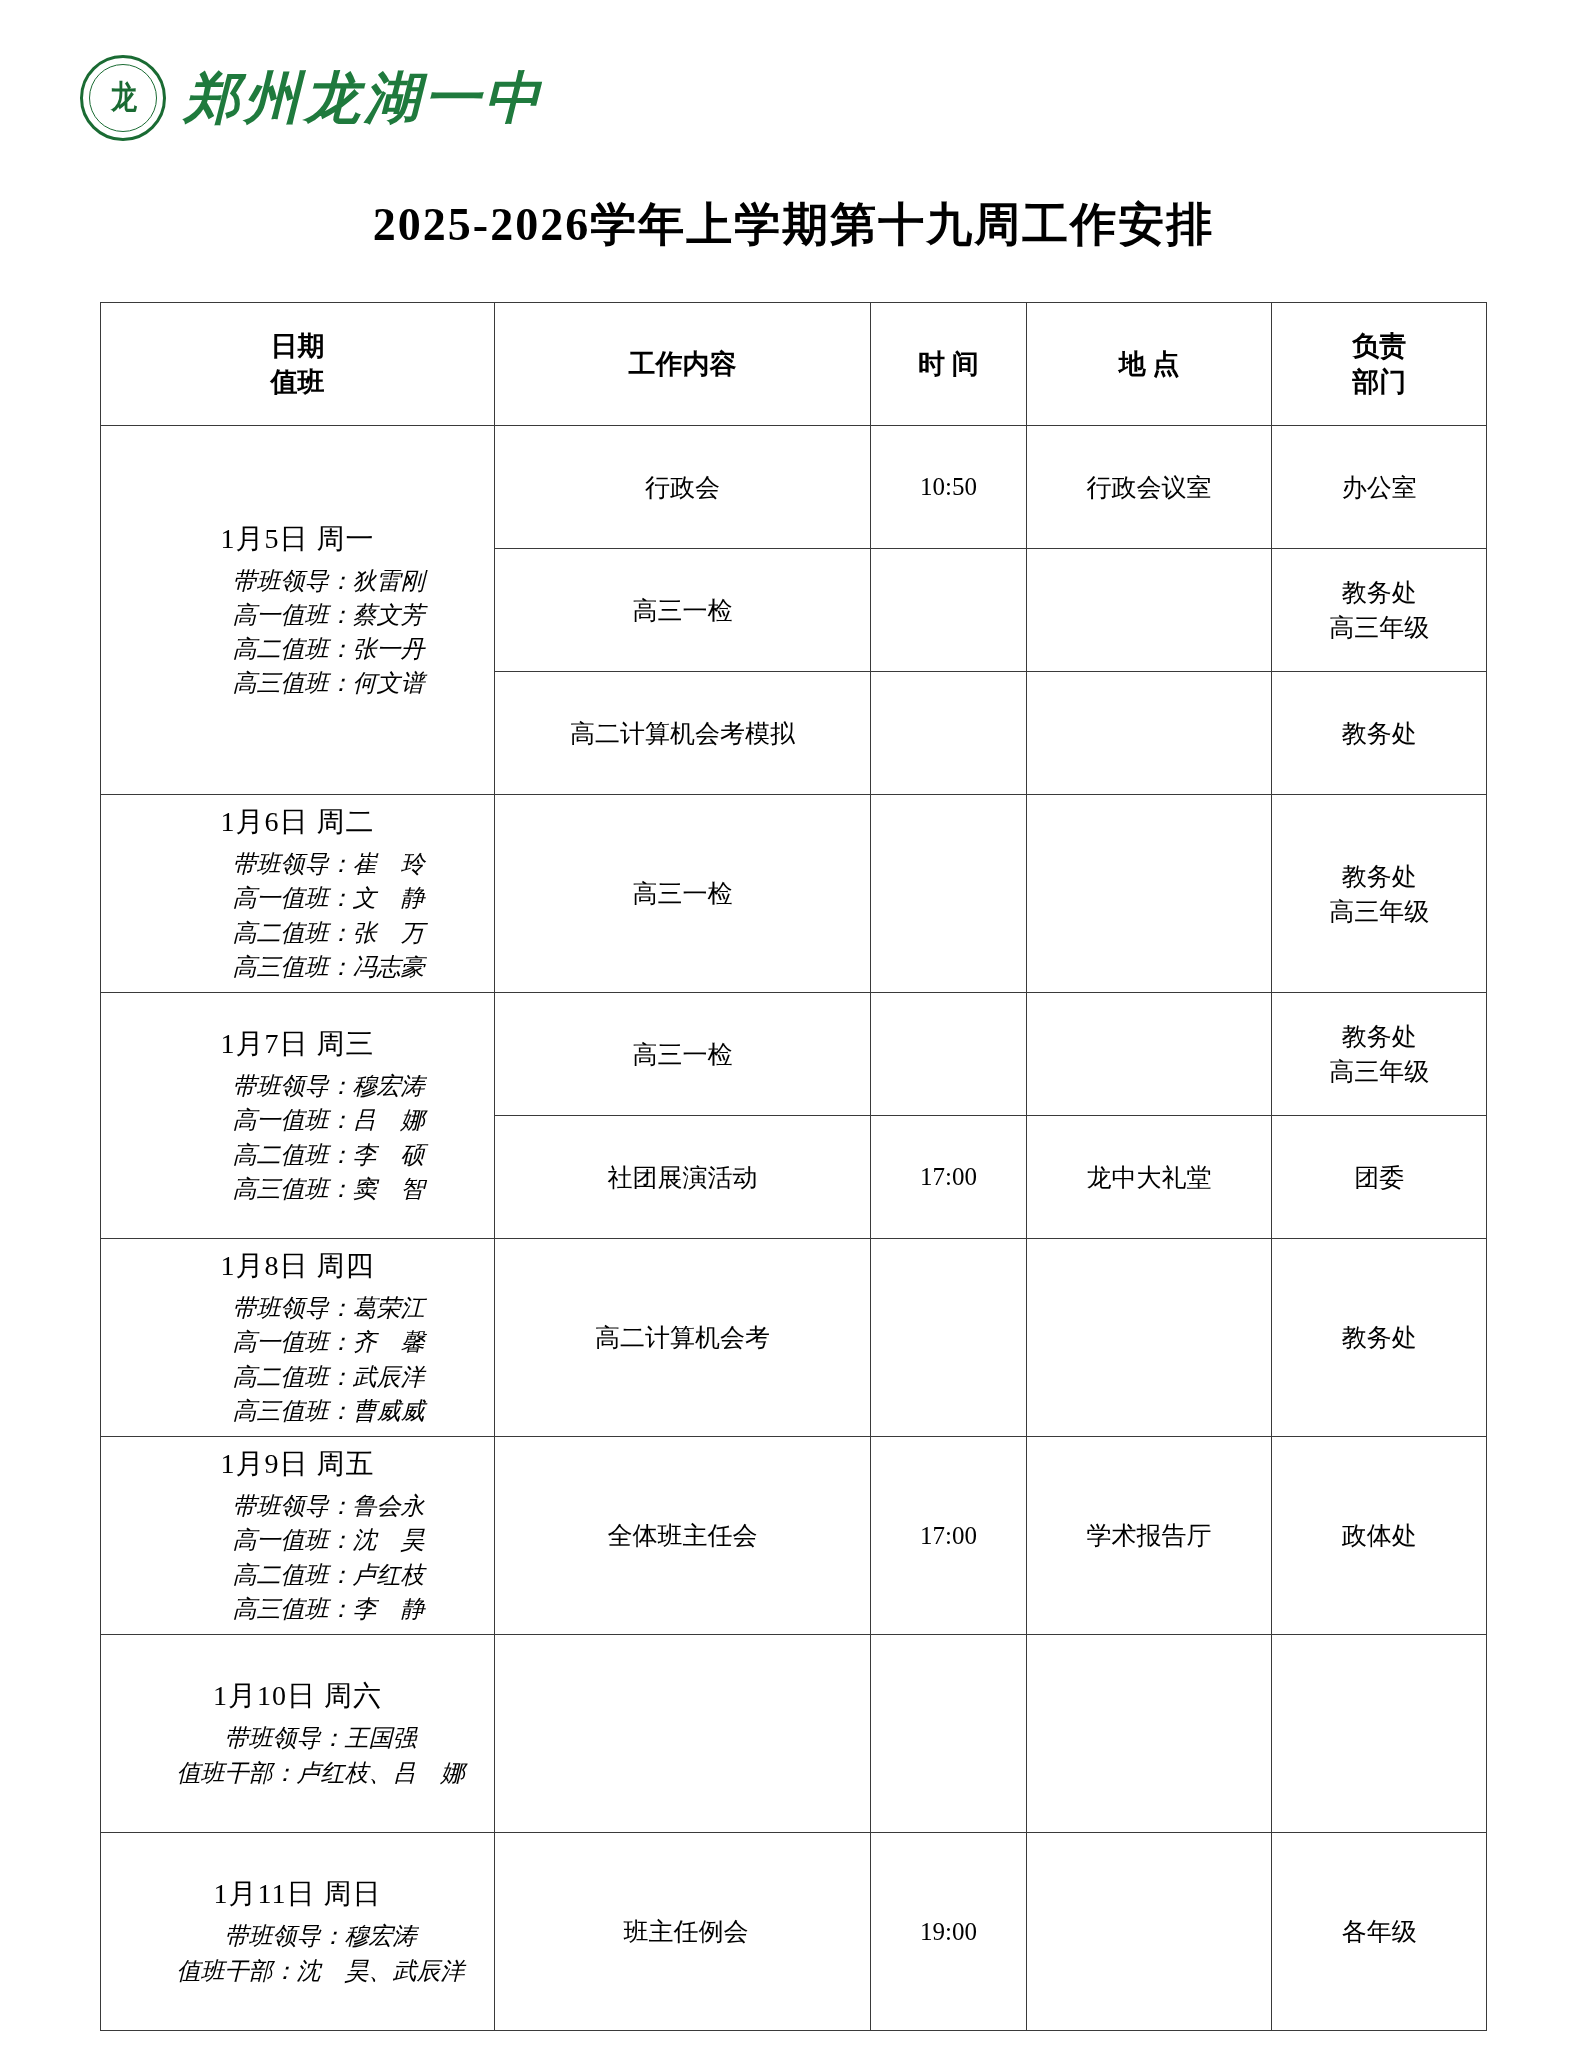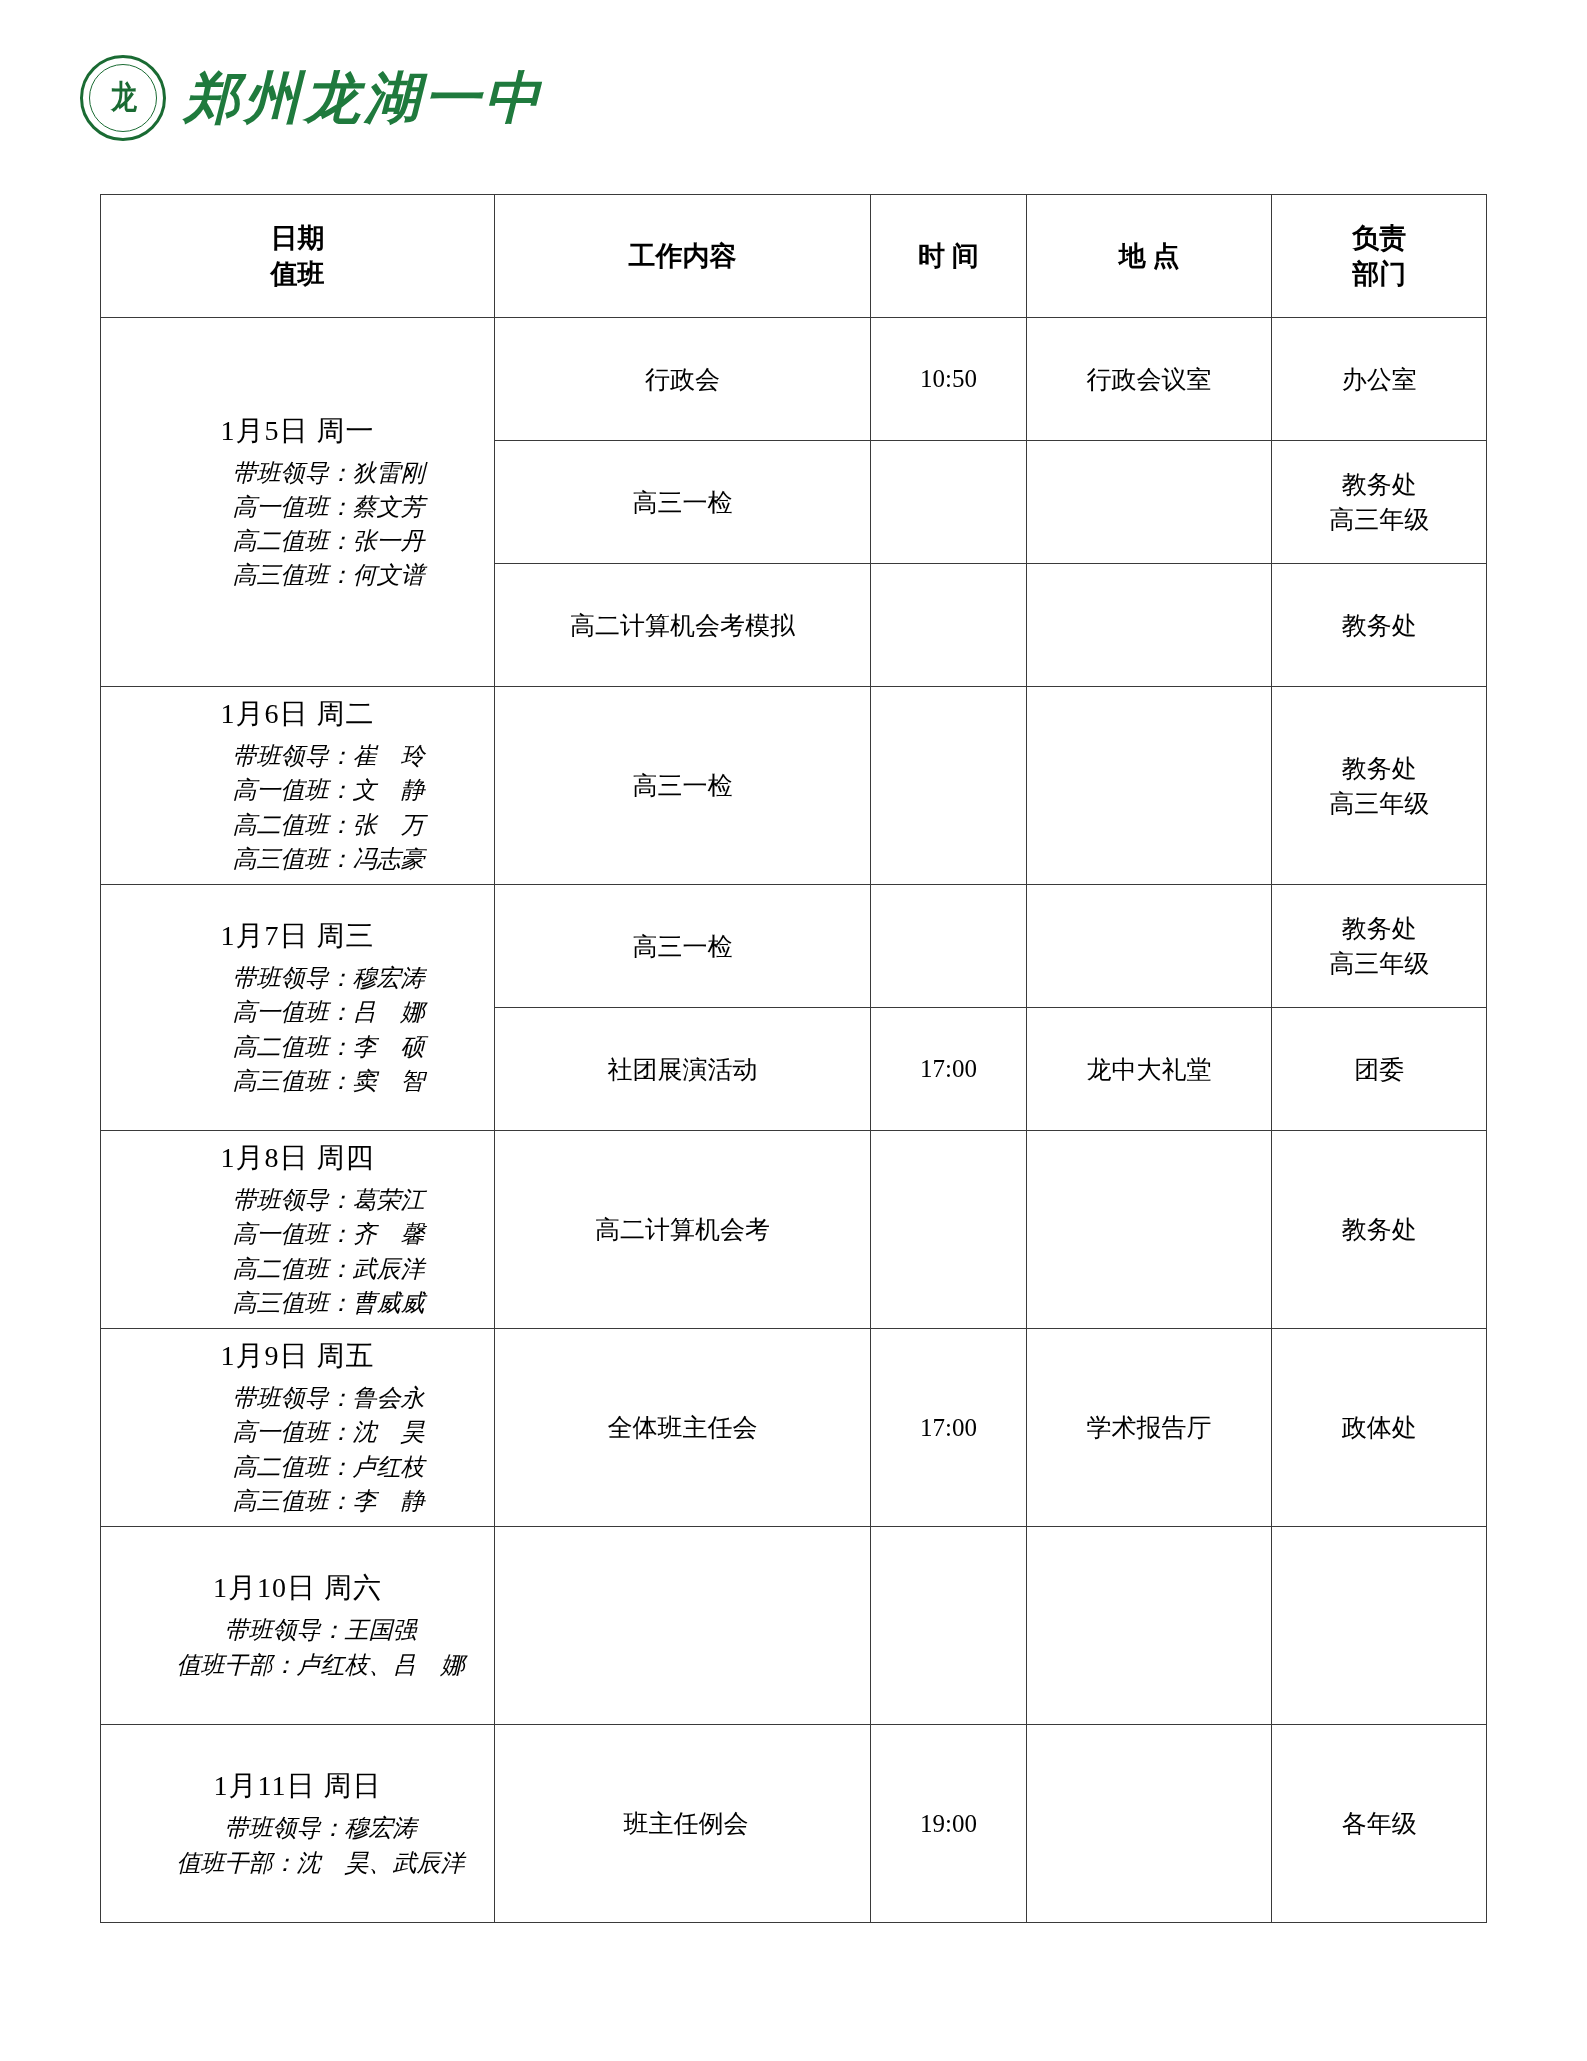--- a/index.html
+++ b/index.html
@@ -148,20 +148,21 @@
 
 <div class="page">
 
   <div class="header">
     <div class="logo-seal">
       <span class="seal-char">龙</span>
     </div>
     <div class="logo-text">郑州龙湖一中</div>
   </div>
 
+  <div class="doc-title">2025-2026学年上学期第十九周工作安排</div>
 
   <div class="table-wrap">
     <table class="schedule">
       <colgroup>
         <col class="c-date">
         <col class="c-content">
         <col class="c-time">
         <col class="c-place">
         <col class="c-dept">
       </colgroup>

